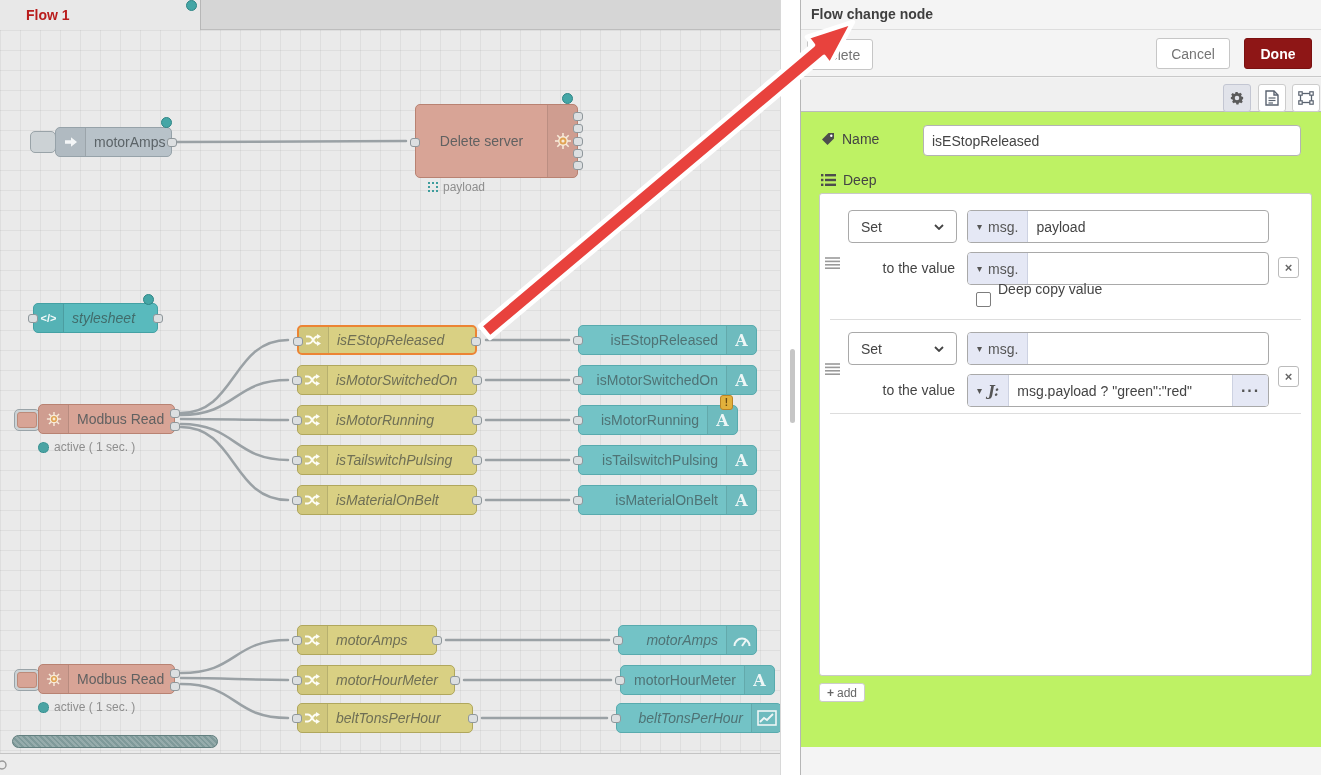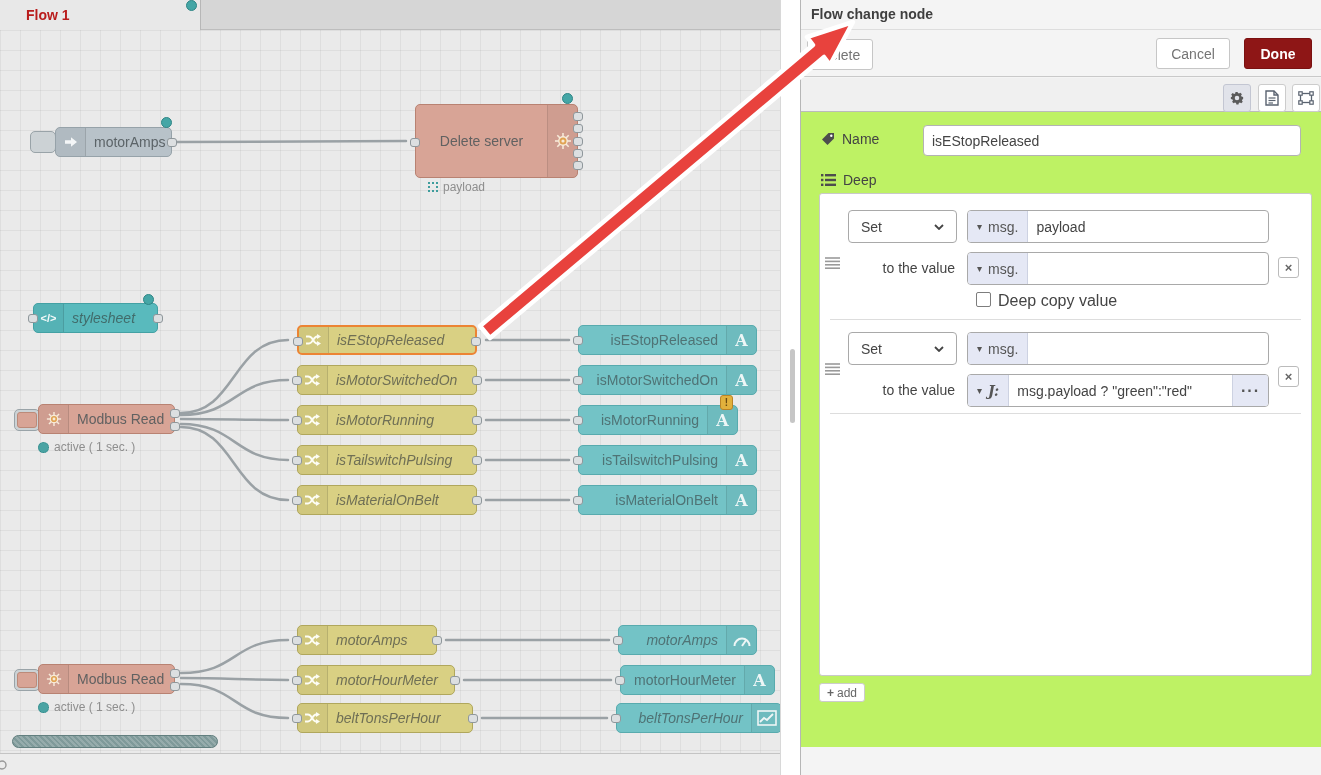--- a/index.html
+++ b/index.html
@@ -498,21 +498,21 @@
       <div class="typed" style="left:147px;top:58px;width:302px;height:33px;">
         <span class="tprefix">
             <span class="caret">▾</span>
             <span>msg.</span>
           </span>
       </div>
       <div class="xbtn" style="left:458px;top:63px;">
           <span>×</span>
         </div>
       <span class="cbox" style="left:156px;top:98px;"></span>
-      <span style="position:absolute;left:178px;top:98px;font-size:16px;color:#444;">Deep copy value</span>
+      <span style="position:absolute;left:178px;top:87px;font-size:14px;color:#444;">Deep copy value</span>
       <div class="divider" style="top:125px;"></div>
 
       <div class="sel" style="left:28px;top:138px;width:109px;height:33px;">
         <span>Set</span>
         <svg width="10" height="6" viewBox="0 0 10 6">
             <path d="M1 1l4 4 4-4" fill="none" stroke="#444" stroke-width="1.8"></path>
           </svg>
       </div>
       <div class="typed" style="left:147px;top:138px;width:302px;height:33px;">
         <span class="tprefix">

